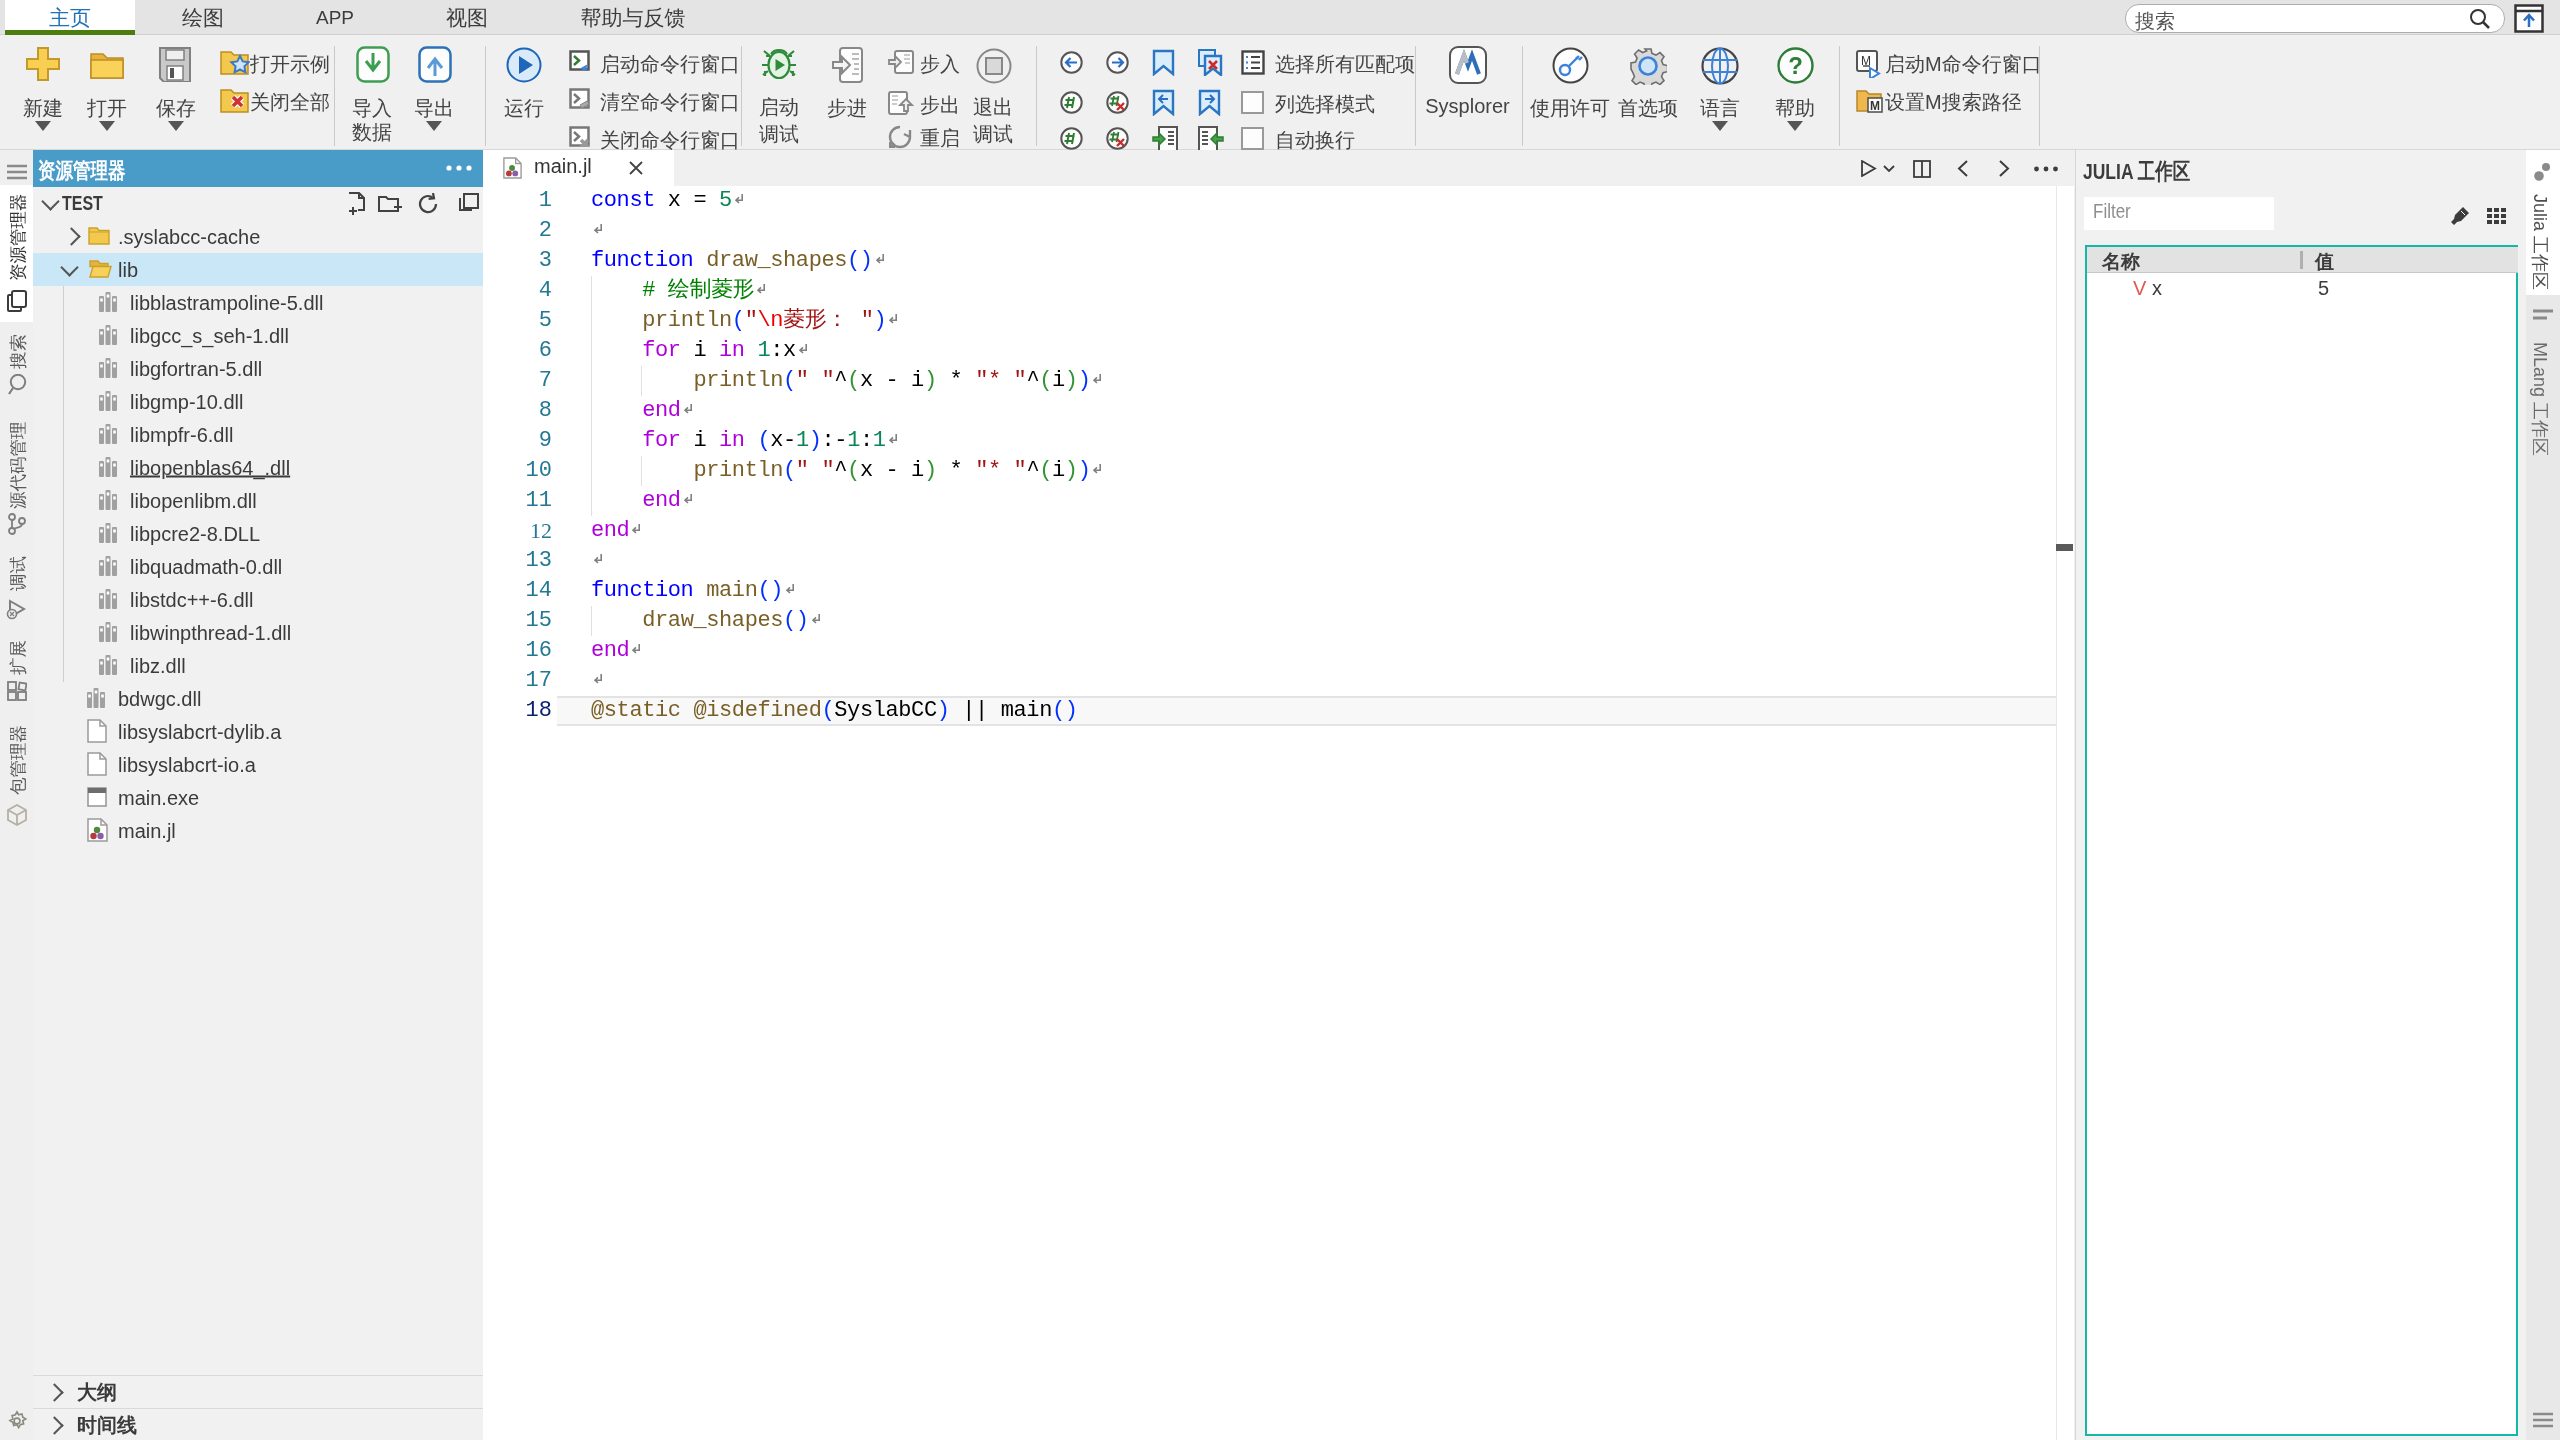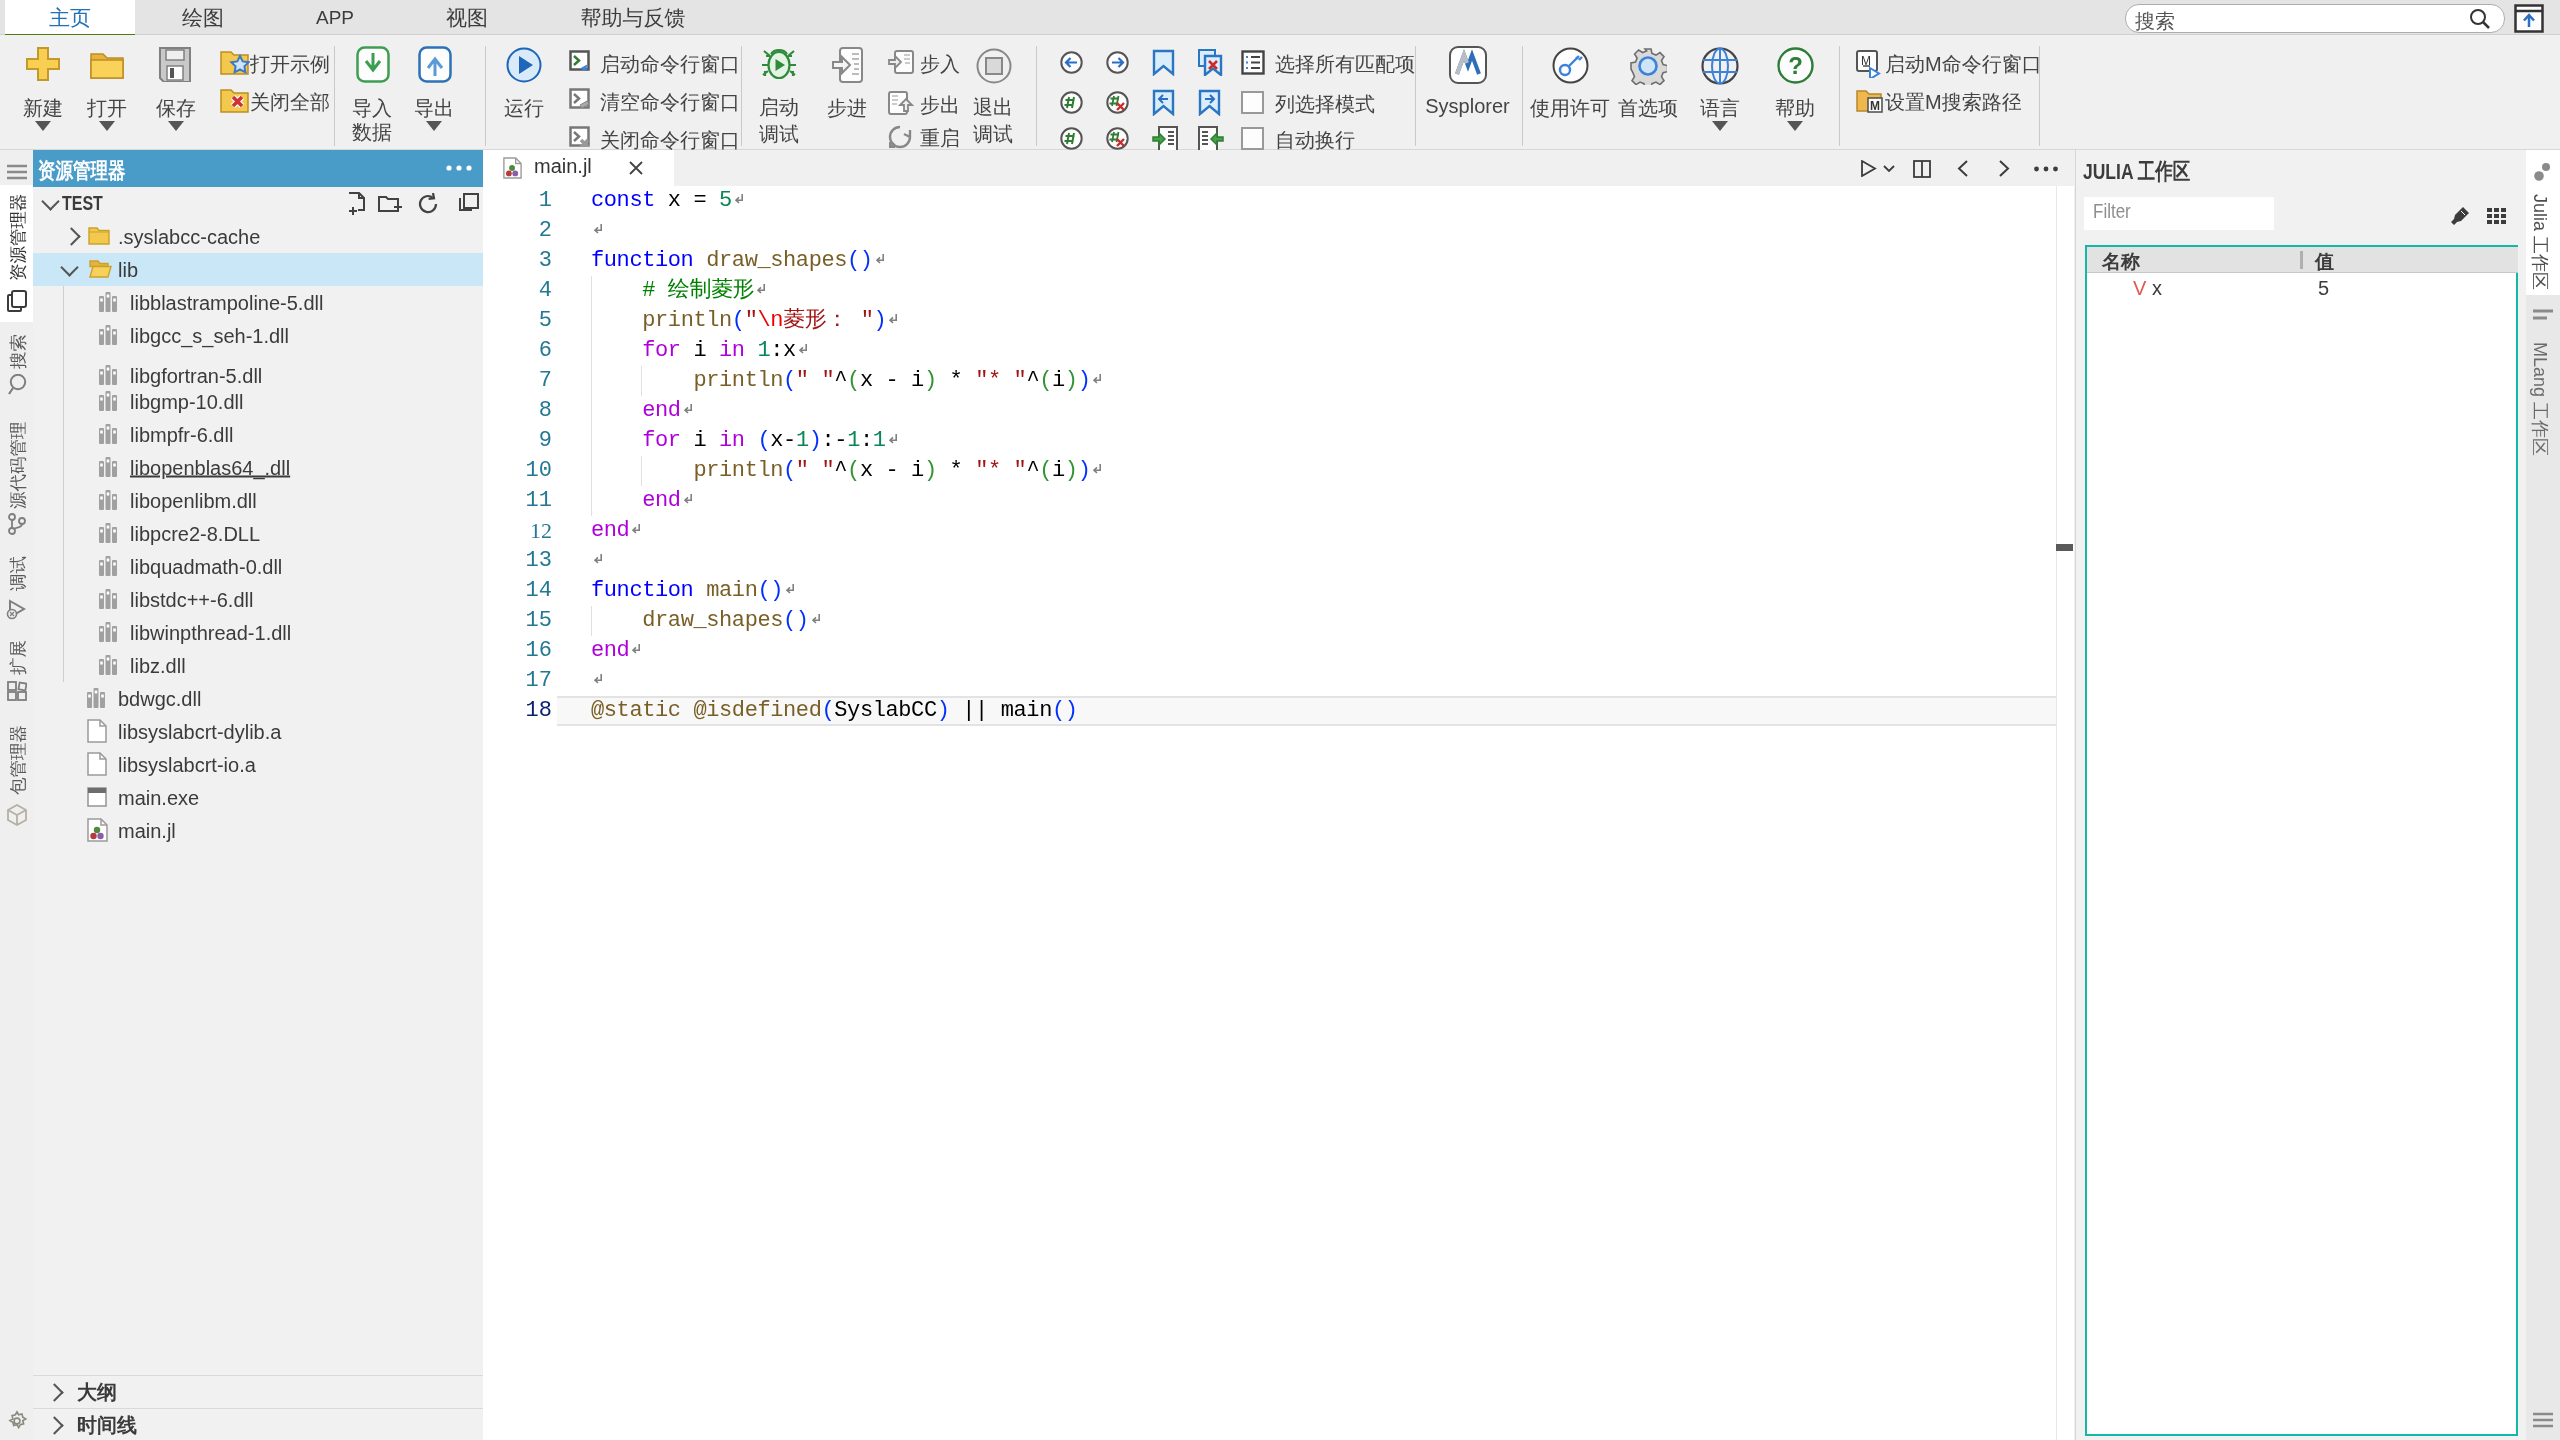--- a/index.html
+++ b/index.html
@@ -2,21 +2,21 @@
 <html><head>
 <meta charset="utf-8">
 <style>
   * { margin:0; padding:0; box-sizing:border-box; }
   html,body { width:2560px; height:1440px; overflow:hidden; }
   body { font-family:"Liberation Sans", sans-serif; background:#f1f1f1; position:relative; }
   .abs { position:absolute; }
   
   #tabstrip { left:0; top:0; width:2560px; height:35px; background:#e4e4e4; border-bottom:1px solid #d0d0d0; }
   .rtab { position:absolute; top:0; height:35px; line-height:35px; font-size:21px; color:#3c3c3c; text-align:center; }
-  #tab-home { left:5px; width:130px; background:#ffffff; color:#2072b8; border-bottom:1px solid #4d7c0f; }
+  #tab-home { left:5px; width:130px; background:#ffffff; color:#2072b8; border-bottom:5px solid #4d7c0f; }
   
   #ribbon { left:0; top:36px; width:2560px; height:114px; background:#f0f0f0; border-bottom:1px solid #d7d7d7; }
   .rsep { position:absolute; top:10px; height:100px; width:1px; background:#c9c9c9; }
   .rlbl { position:absolute; font-size:20px; color:#444; text-align:center; white-space:nowrap; }
   .rrow { position:absolute; font-size:20px; color:#444; white-space:nowrap; }
   .darr { position:absolute; width:0; height:0; border-left:8px solid transparent; border-right:8px solid transparent; border-top:10px solid #555; }
   
   #actbar { left:0; top:150px; width:33px; height:1290px; background:#efefef; }
   .vlabel { position:absolute; font-size:18px; color:#595959; white-space:nowrap; transform:rotate(90deg); transform-origin:left top; }
   .vlabelL { position:absolute; font-size:17.5px; color:#595959; white-space:nowrap; transform:rotate(-90deg); transform-origin:left top; }
@@ -428,21 +428,21 @@
           <use href="#dllicon"></use>
         </svg>
         <span class="lbl" style="left:97px;">libblastrampoline-5.dll</span>
       </div>
   <div class="trow" style="top:169px;">
         <svg class="abs" style="left:66px;top:6px;" width="18" height="20">
           <use href="#dllicon"></use>
         </svg>
         <span class="lbl" style="left:97px;">libgcc_s_seh-1.dll</span>
       </div>
-  <div class="trow" style="top:202px;margin-top:7px;">
+  <div class="trow" style="top:202px;">
         <svg class="abs" style="left:66px;top:6px;" width="18" height="20">
           <use href="#dllicon"></use>
         </svg>
         <span class="lbl" style="left:97px;">libgfortran-5.dll</span>
       </div>
   <div class="trow" style="top:235px;">
         <svg class="abs" style="left:66px;top:6px;" width="18" height="20">
           <use href="#dllicon"></use>
         </svg>
         <span class="lbl" style="left:97px;">libgmp-10.dll</span>

